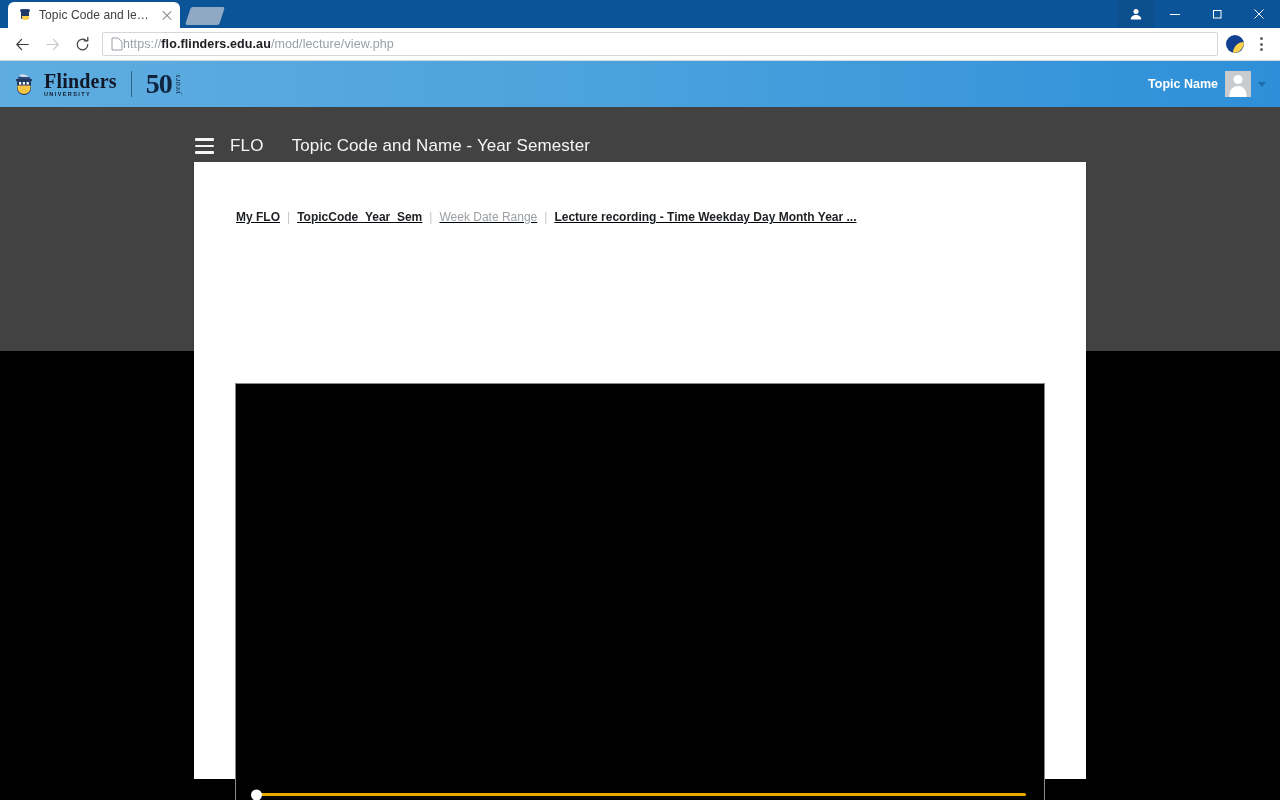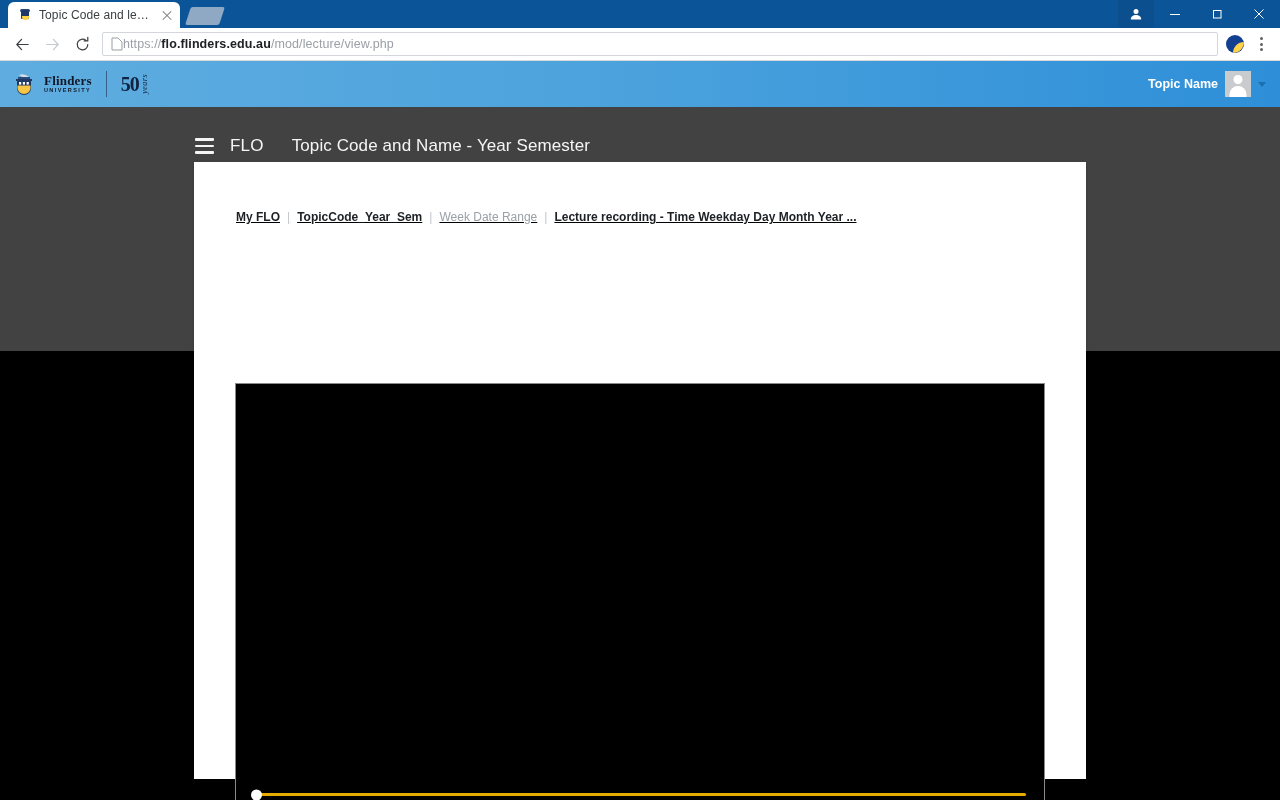--- a/index.html
+++ b/index.html
@@ -204,21 +204,21 @@
     position: relative;
   }
 
   .logo-word {
     display: flex;
     flex-direction: column;
     line-height: 1;
   }
   .logo-word .f-name {
     font-family: "Liberation Serif", serif;
-    font-size: 13px;
+    font-size: 20px;
     color: #111827;
     font-weight: 700;
     letter-spacing: .2px;
   }
   .logo-word .f-sub {
     font-size: 5.5px;
     color: #111827;
     letter-spacing: 1.4px;
     margin-top: 1px;
     font-weight: 700;
@@ -232,21 +232,21 @@
     margin: 0 4px;
   }
 
   .fifty {
     display: flex;
     align-items: center;
     gap: 1px;
   }
   .fifty .fifty-num {
     font-family: "Liberation Serif", serif;
-    font-size: 20px;
+    font-size: 28px;
     font-weight: 700;
     color: #10233f;
     letter-spacing: -1px;
     line-height: 1;
   }
   .fifty .fifty-years {
     font-family: "Liberation Serif", serif;
     font-size: 8px;
     color: #10233f;
     writing-mode: vertical-rl;

